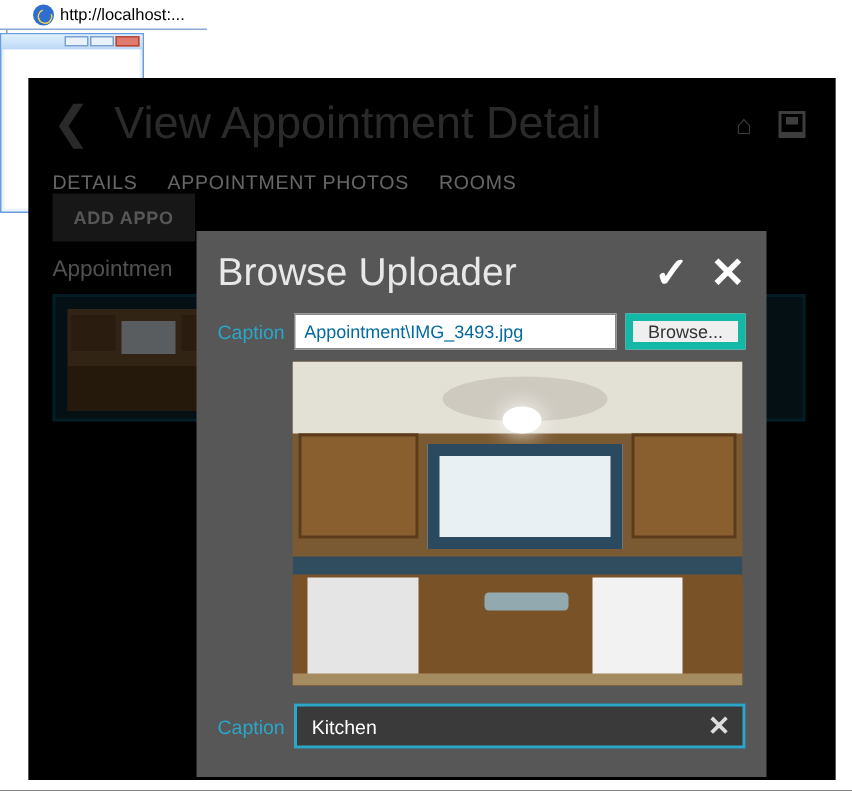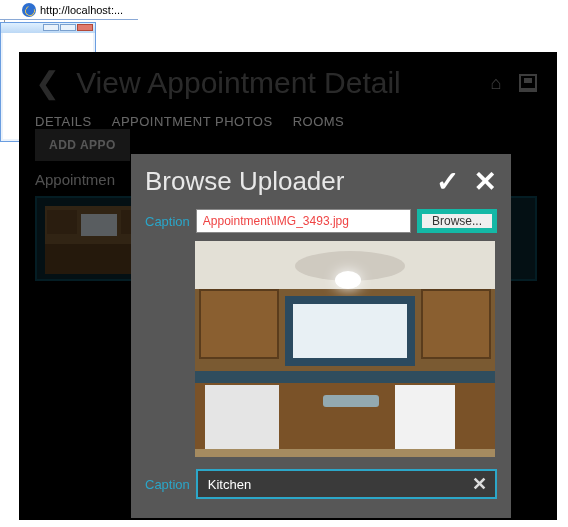--- a/index.html
+++ b/index.html
@@ -151,21 +151,21 @@
   }
   .mtitle-row{ display:flex; align-items:center; }
   .mtitle{ font-size:26px; font-weight:300; color:#e8e8e8; }
   .mact{ margin-left:auto; display:flex; gap:14px; }
   .mact span{ font-size:28px; color:#fff; cursor:pointer; font-weight:bold; line-height:1;}
   .row{ display:flex; align-items:center; gap:6px; margin-top:12px;}
   .lbl{ color:#2aa6c9; font-size:13px; min-width:44px;}
   .fileinput{
     flex:1;
     background:#fff;
-    color:#ef4444;
+    color:#0369a1;
     border:1px solid #888;
     height:24px;
     font-size:12px;
     padding:0 6px;
   }
   .browse{
     background:#efefef;
     border:5px solid #14b8a6;
     height:24px;
     font-size:12px;

